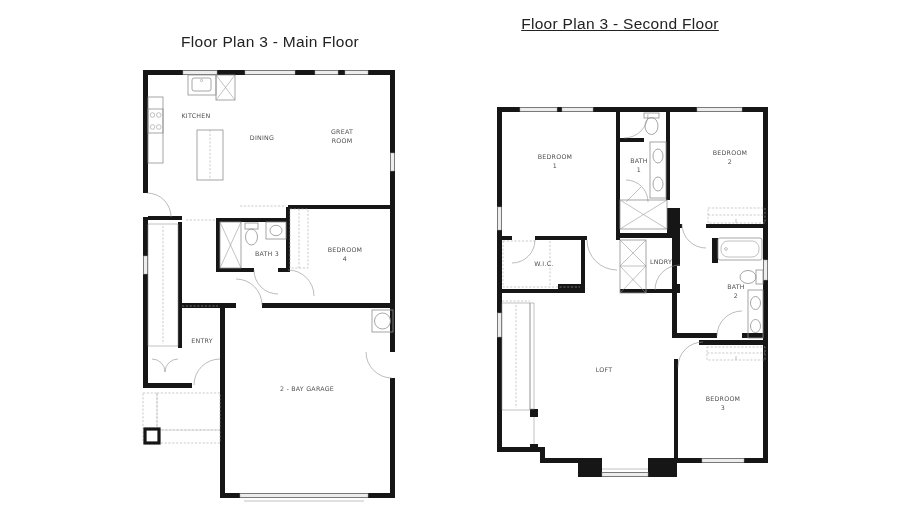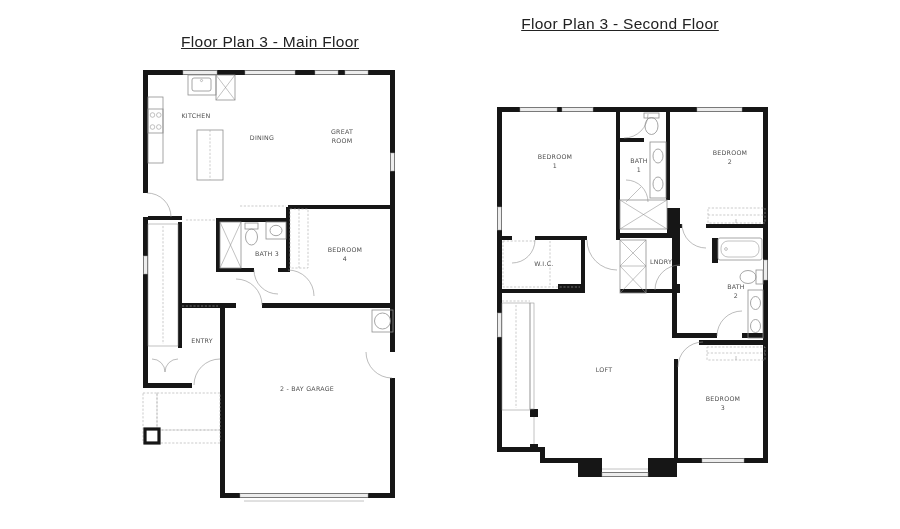--- a/index.html
+++ b/index.html
@@ -1,19 +1,19 @@
 <!DOCTYPE html>
 <html style="--background: #ffffff; --wall: #161616; --fixture: #8f8f8f; --dash: #a8a8a8; --window_fill: #ededed; --window_stroke: #9c9c9c; --hatch: #b0b0b0; --label: #4f4f4f; --title: #222222;"><head>
 <meta charset="utf-8">
 <style>
   html,body{margin:0;padding:0;background:#fff;}
   .canvas{position:relative;width:900px;height:529px;background:var(--background,#fff);overflow:hidden;
           font-family:"Liberation Sans", sans-serif;}
   .plan-title{position:absolute;text-align:center;font-size:15.5px;letter-spacing:.3px;color:var(--title,#222);}
-  #title-main{left:136px;top:33px;width:268px;text-decoration:underline;}
+  #title-main{left:136px;top:33px;width:268px;}
   #title-second{left:480px;top:15px;width:280px;text-decoration:underline;}
   svg{position:absolute;overflow:visible;}
   #svg-main{left:136px;top:66px;}
   #svg-second{left:490px;top:100px;}
   .wall{fill:var(--wall,#161616);stroke:none;}
   .gap{fill:#ffffff;stroke:none;}
   .win{fill:var(--window_fill,#ededed);stroke:var(--window_stroke,#9c9c9c);stroke-width:.5;}
   .fix{fill:none;stroke:var(--fixture,#8f8f8f);stroke-width:.8;}
   .fixthin{fill:none;stroke:var(--fixture,#8f8f8f);stroke-width:.55;}
   .arc{fill:none;stroke:var(--fixture,#8f8f8f);stroke-width:.6;}

